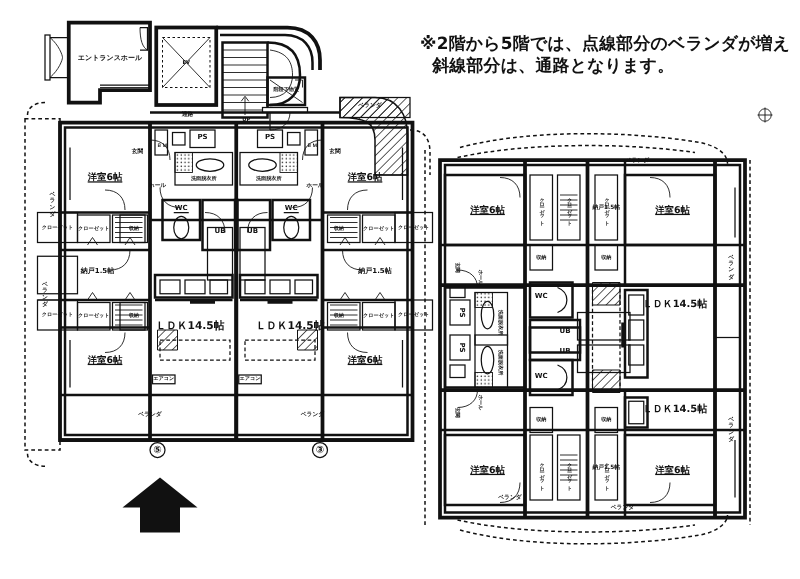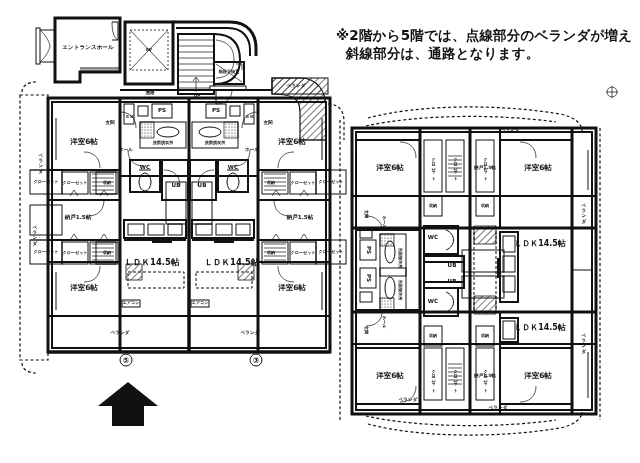--- a/index.html
+++ b/index.html
@@ -5,21 +5,21 @@
   html,body{margin:0;padding:0;background:#ffffff;}
   body{width:640px;height:463px;position:relative;overflow:hidden;
        font-family:"DejaVu Sans","Liberation Sans",sans-serif;color:#111;}
   #stage{position:absolute;left:0;top:0;width:640px;height:463px;}
   .note{position:absolute;white-space:pre;line-height:1.35;}
   .hdr{left:336px;top:26px;font-size:13.5px;font-weight:bold;letter-spacing:.2px;}
   .foot{left:164px;top:432px;font-size:9.5px;font-weight:bold;}
   
   .lbl{position:absolute;font-size:7px;font-weight:bold;text-align:center;
        line-height:1.05;white-space:pre;transform:translate(-50%,-50%);}
-  .lbl.s6{font-size:7.5px;}
+  .lbl.s6{font-size:7.5px;text-decoration:underline;}
   .lbl.s5{font-size:5.6px;}
   .lbl.s45{font-size:4.6px;}
   .lbl.s4{font-size:4.1px;}
   .lbl.vert{writing-mode:vertical-rl;text-orientation:upright;transform:translate(-50%,-50%);}
   .lbl.rot90{transform:translate(-50%,-50%) rotate(90deg);}
   .circ{position:absolute;font-size:8px;font-weight:bold;transform:translate(-50%,-50%);
         width:11px;height:11px;border:1px solid #111;border-radius:50%;
         display:flex;align-items:center;justify-content:center;}
   svg{position:absolute;left:0;top:0;}
   .w3{fill:none;stroke:#111;stroke-width:3;}

